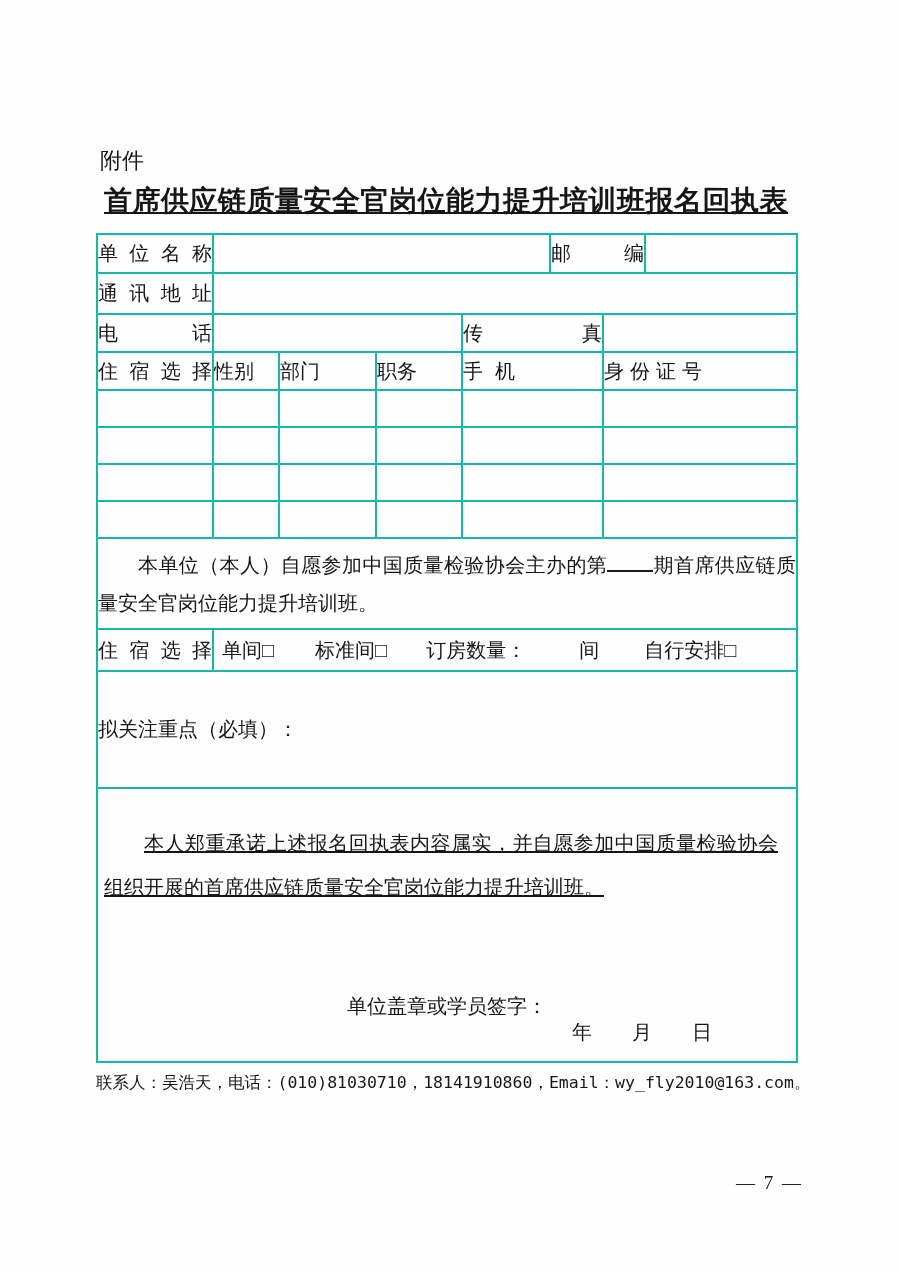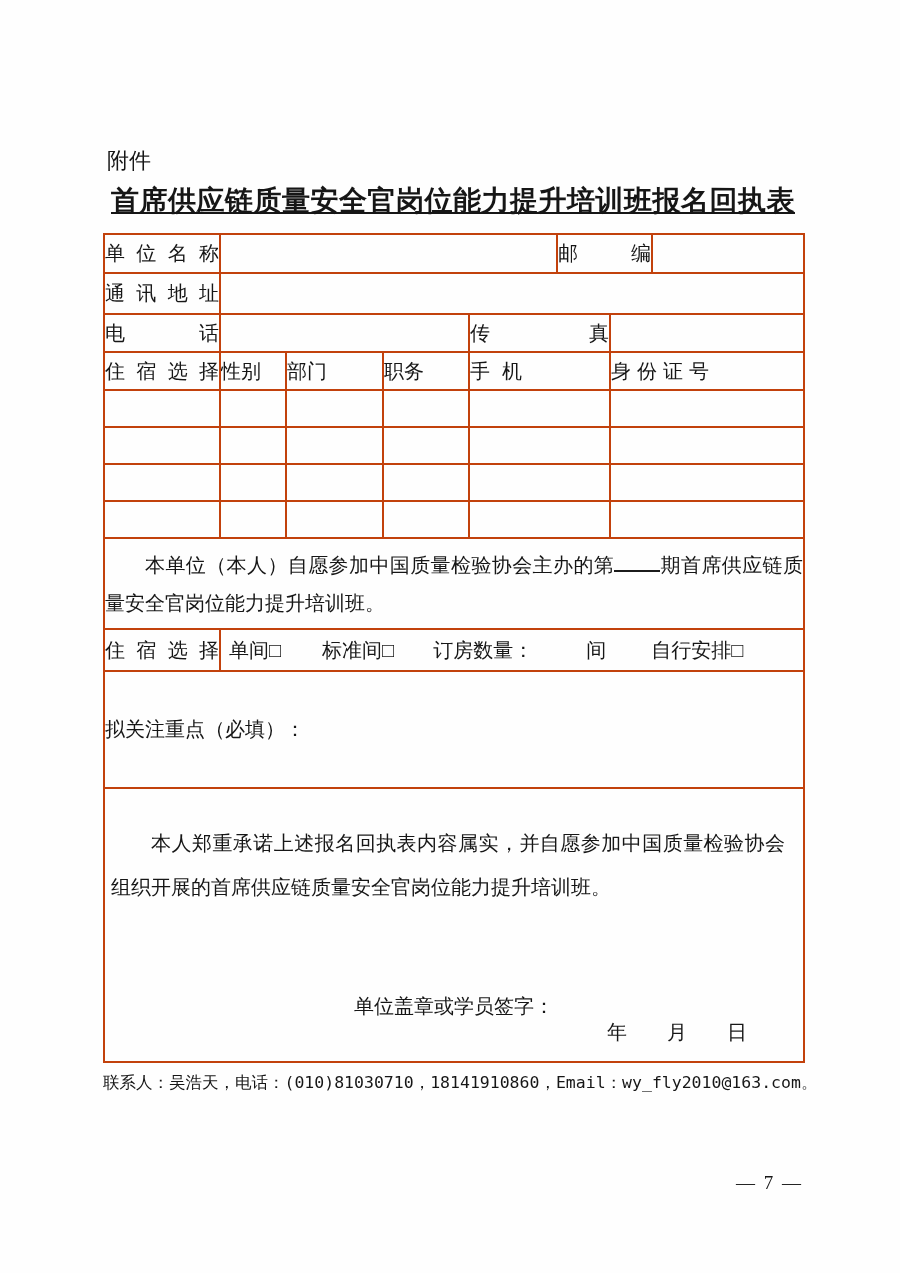--- a/index.html
+++ b/index.html
@@ -5,37 +5,37 @@
   html,body{margin:0;padding:0;background:#e8e8e8;}
   .page{
     position:relative;
     width:900px;height:1273px;
     margin:0 auto;
     background:#fefefe;
     font-family:"Liberation Serif","DejaVu Serif",serif;
     color:#161616;
     overflow:hidden;
   }
-  .content{position:absolute;left:103px;top:148px;width:700px;}
+  .content{position:absolute;left:96px;top:148px;width:700px;}
   .attachment{font-size:22px;padding-left:4px;line-height:26px;}
   .doc-title{
     margin:10px 0 0 0;
     font-size:28px;font-weight:bold;
     text-align:center;letter-spacing:0.5px;
     line-height:34px;
     font-family:"Liberation Serif","DejaVu Serif",serif;
     text-decoration:underline;
   }
   table.form{
     margin-top:15px;
     border-collapse:collapse;table-layout:fixed;
     width:702px;
   }
   table.form td{
-    border:2px solid #c2410c;
+    border:2px solid #14b8a6;
     font-size:20px;
     vertical-align:middle;
     padding:0;
     overflow:hidden;
   }
   tr.h39{height:39px;} tr.h41{height:41px;} tr.h40{height:40px;}
   tr.h38{height:38px;} tr.h37{height:37px;} tr.h91{height:91px;}
   tr.h42{height:42px;} tr.h117{height:117px;} tr.h274{height:274px;}
   td.just{text-align:justify;text-align-last:justify;padding:0 10px;}
   td.just2{text-align:justify;text-align-last:justify;padding:0 13px;margin-top:48px;}
@@ -48,23 +48,23 @@
   .ublank{
     display:inline-block;width:46px;height:1em;
     border-bottom:2px solid #1b1b1b;vertical-align:baseline;
   }
   td.accom-cell{padding:0 4px;}
   .accom-opt{display:inline-block;}
   .m8{margin-left:8px;} .m36{margin-left:36px;} .m34{margin-left:34px;}
   .m48{margin-left:48px;} .m40{margin-left:40px;}
   td.focus-cell{vertical-align:top;padding:9px 10px;}
   td.bottom-cell{vertical-align:top;}
-  .pledge{margin:16px 18px 0 6px;text-indent:2em;line-height:44px;text-align:justify;}
+  .pledge{margin:16px 18px 0 6px;text-indent:2em;line-height:44px;text-align:justify;text-decoration:underline;}
   .signline{margin-top:84px;text-align:center;line-height:26px;}
-  .dateline{text-align:right;padding-right:56px;line-height:26px;}
+  .dateline{text-align:right;padding-right:84px;line-height:26px;}
   .contact-line{
     margin-top:9px;
     font-family:"DejaVu Sans Mono","Liberation Mono",monospace;
     font-size:16.5px;white-space:nowrap;letter-spacing:0;
   }
   .pagenum{
     position:absolute;left:103px;top:1172px;width:700px;
     text-align:right;padding-right:12px;
     font-size:19px;letter-spacing:2px;
   }

